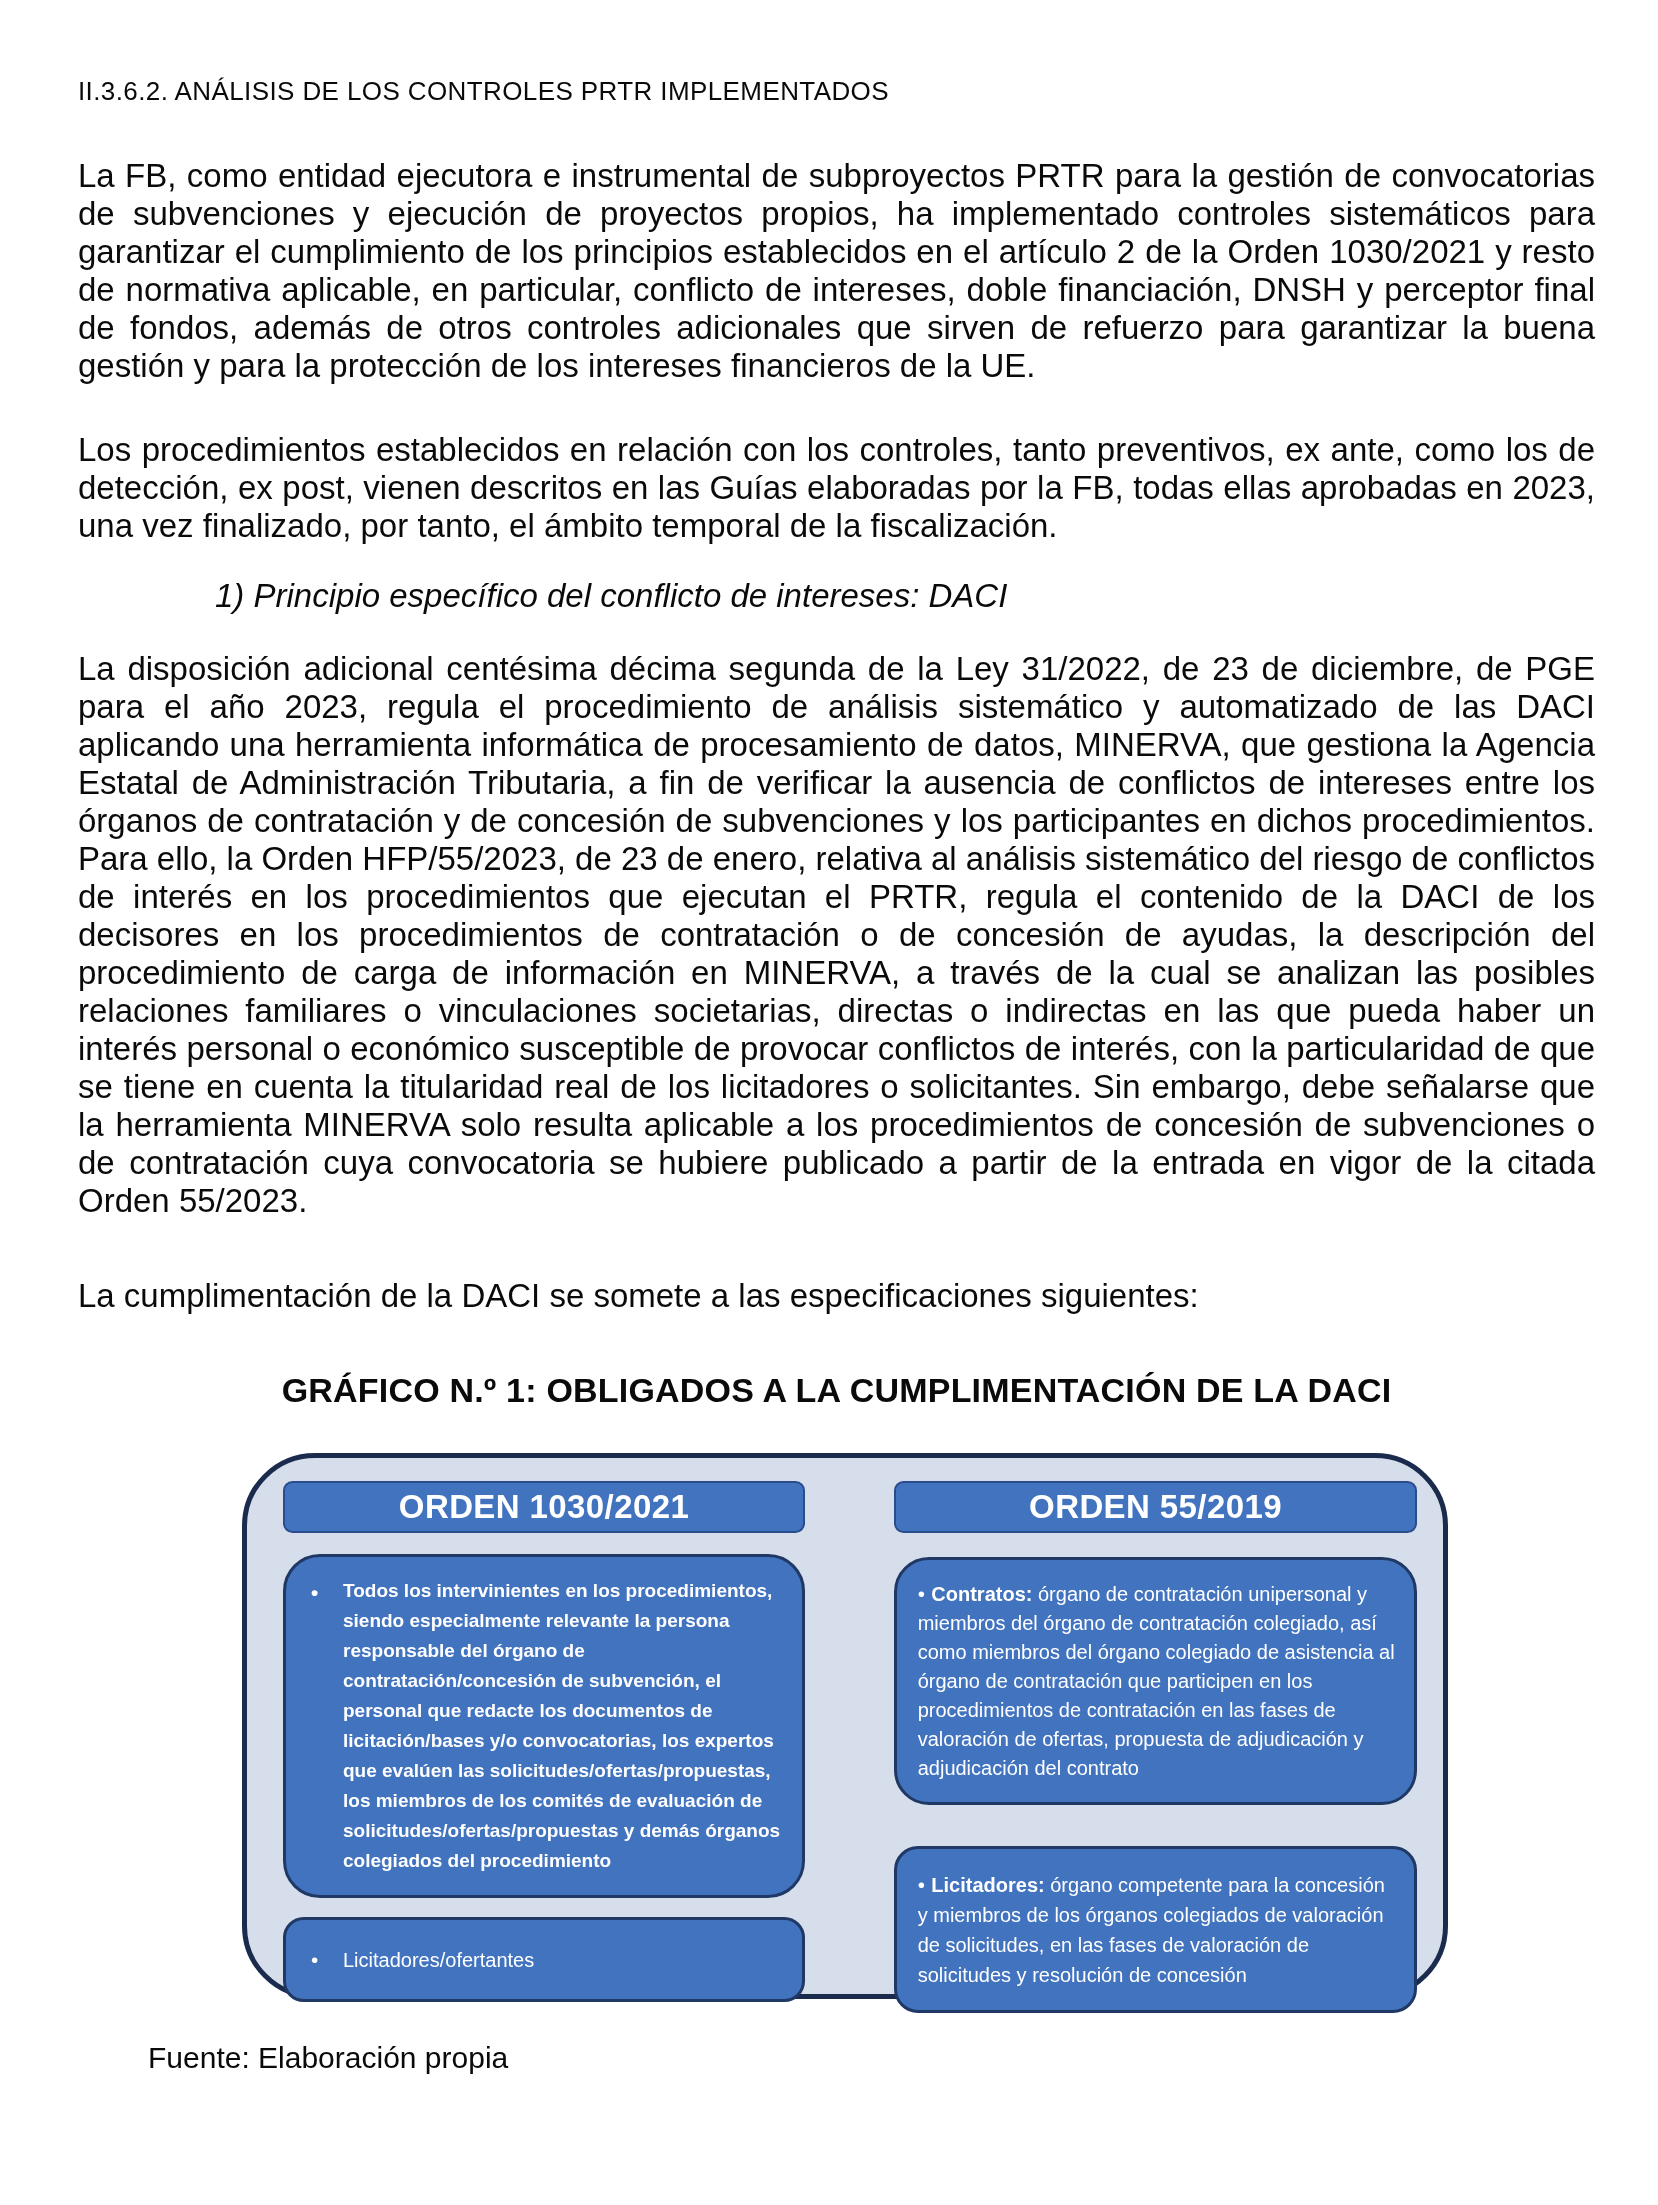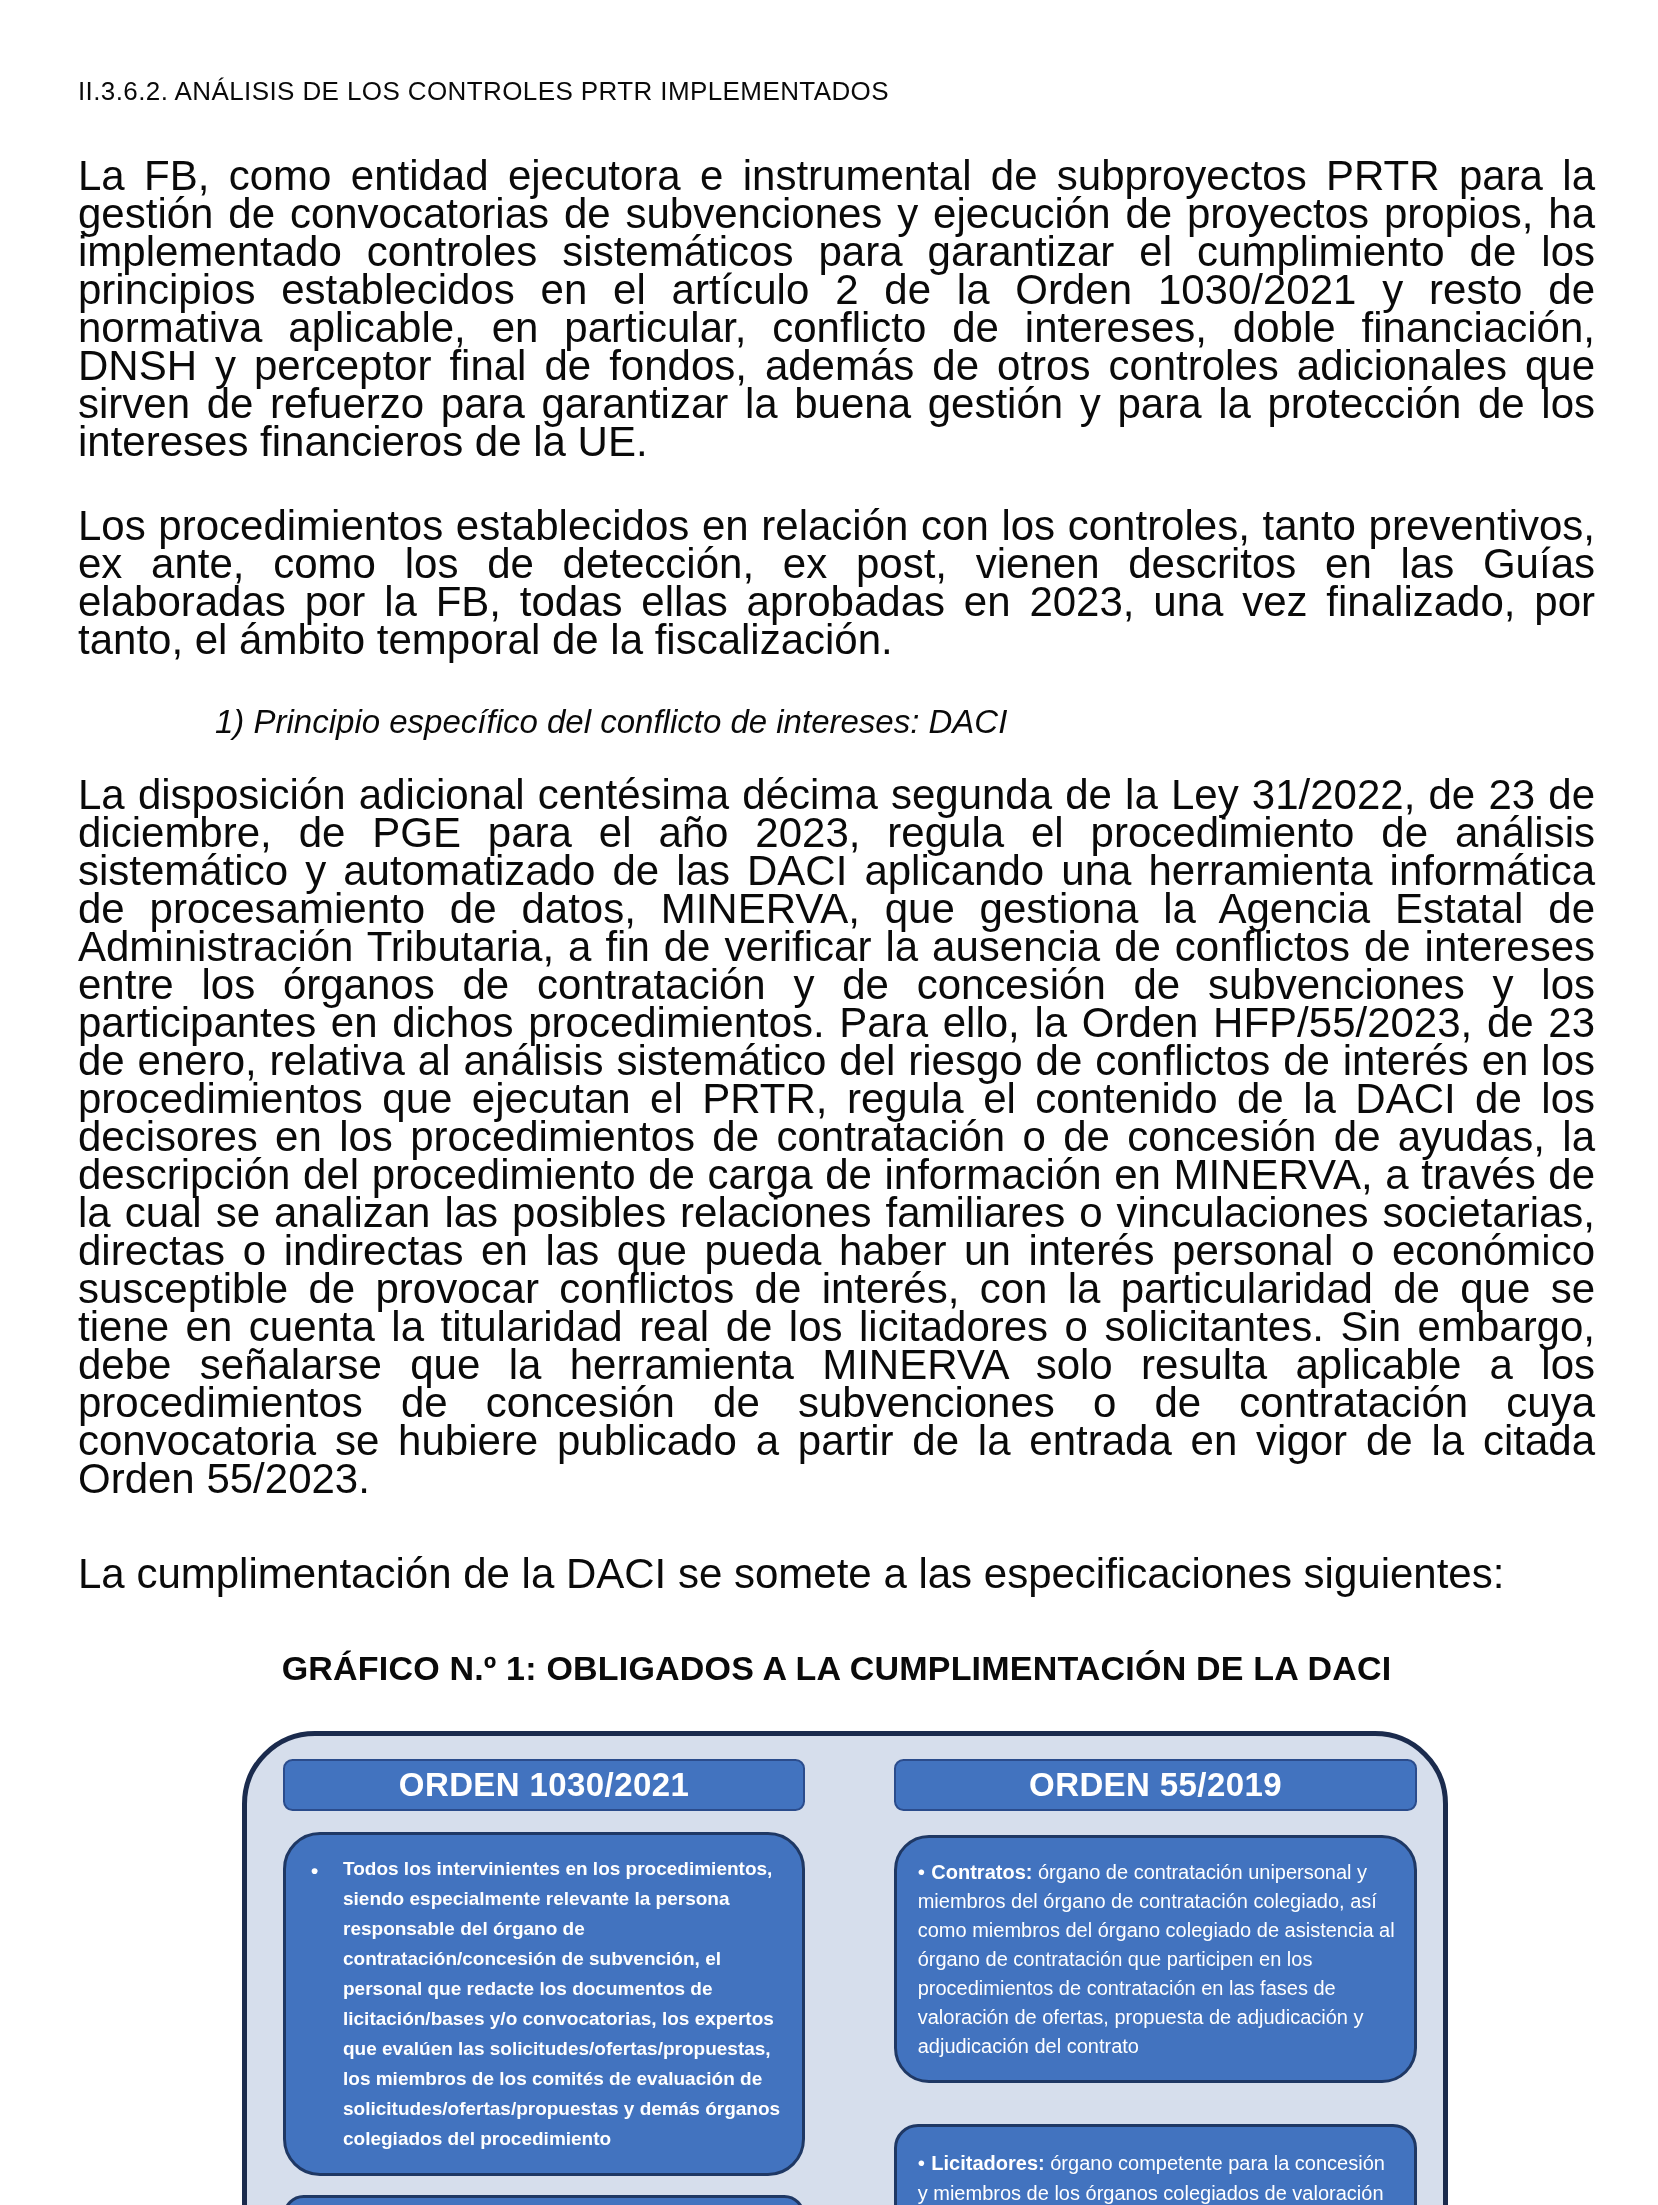--- a/index.html
+++ b/index.html
@@ -21,29 +21,29 @@
     padding: 0 64px 0 78px;
   }
   .section-heading {
     margin-top: 71px;
     font-size: 26px;
     line-height: 40px;
     font-weight: 400;
     letter-spacing: 0.4px;
   }
   p.body-par {
-    font-size: 42px;
+    font-size: 33px;
     line-height: 38px;
     text-align: justify;
     text-justify: inter-word;
   }
   .par-1 { margin-top: 46px; }
   .par-2 { margin-top: 46px; }
   .subheading {
-    margin-top: 44px;
+    margin-top: 32px;
     padding-left: 137px;
     font-size: 33px;
     line-height: 38px;
     font-style: italic;
     font-weight: 400;
   }
   .par-3 { margin-top: 35px; }
   .par-4 { margin-top: 57px; text-align: left; }
   .figure-title {
     margin-top: 56px;

